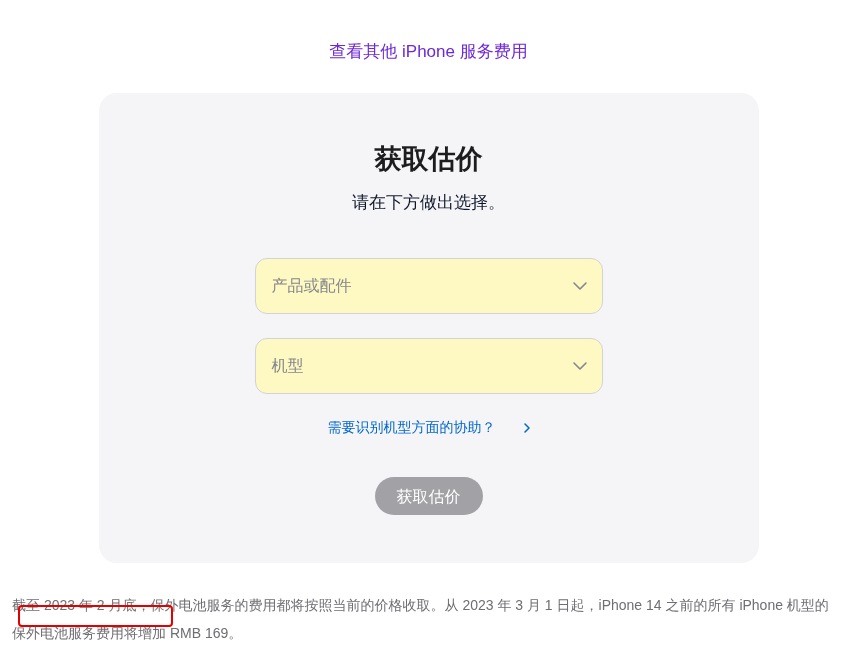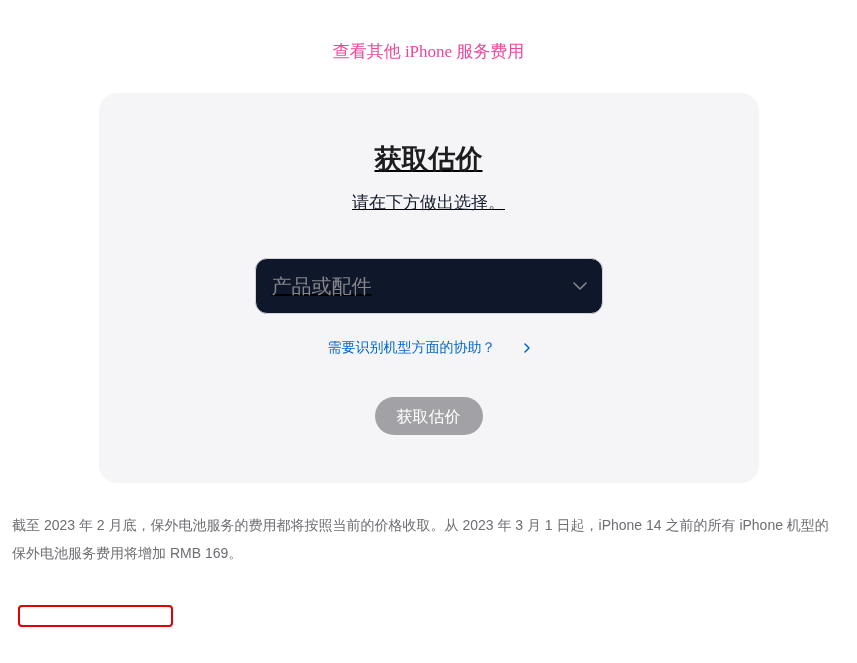--- a/index.html
+++ b/index.html
@@ -9,59 +9,57 @@
       width: 857px;
       height: 663px;
       position: relative;
     }
     .top-link {
       text-align: center;
       padding-top: 40px;
       padding-bottom: 30px;
     }
     .top-link a {
-      color: #ec4899;
+      color: #6d28d9;
       font-size: 17px;
       text-decoration: none;
       cursor: pointer;
-      font-family: Liberation Serif, serif;
     }
     .card {
       width: 660px;
       margin: 0 auto;
       background: #f5f5f7;
       border-radius: 18px;
       padding: 48px 40px 48px 40px;
       text-align: center;
-      text-decoration: underline;
     }
     .card-title {
       font-size: 27px;
       font-weight: 600;
       color: #1d1d1f;
       margin-bottom: 14px;
     }
     .card-subtitle {
       font-size: 17px;
       color: #0f172a;
       margin-bottom: 44px;
     }
     .select-wrap {
       position: relative;
       width: 348px;
       margin: 0 auto 24px auto;
     }
     .select-box {
       width: 100%;
       height: 56px;
-      background: #0f172a;
+      background: #fef9c3;
       border: 1px solid #d2d2d7;
       border-radius: 12px;
       padding: 0 40px 0 16px;
-      font-size: 20px;
+      font-size: 16px;
       color: #86868b;
       text-align: left;
       cursor: pointer;
       display: flex;
       align-items: center;
       outline: none;
     }
     .chevron {
       position: absolute;
       right: 16px;
@@ -138,20 +136,30 @@
     <button class="select-box">
       <span>产品或配件</span>
     </button>
     <span class="chevron">
       <svg viewBox="0 0 14 8">
           <path d="M1 1 L7 7 L13 1" stroke="#86868b" stroke-width="1.6" fill="none" stroke-linecap="round" stroke-linejoin="round"></path>
         </svg>
     </span>
   </div>
 
+  <div class="select-wrap">
+    <button class="select-box">
+      <span>机型</span>
+    </button>
+    <span class="chevron">
+      <svg viewBox="0 0 14 8">
+          <path d="M1 1 L7 7 L13 1" stroke="#86868b" stroke-width="1.6" fill="none" stroke-linecap="round" stroke-linejoin="round"></path>
+        </svg>
+    </span>
+  </div>
 
   <a class="help-link">
     <span>需要识别机型方面的协助？</span>
     <span class="chev-right">
       <svg viewBox="0 0 6 10">
           <path d="M1 1 L5 5 L1 9" stroke="#0066cc" stroke-width="1.5" fill="none" stroke-linecap="round" stroke-linejoin="round"></path>
         </svg>
     </span>
   </a>
   <br>

